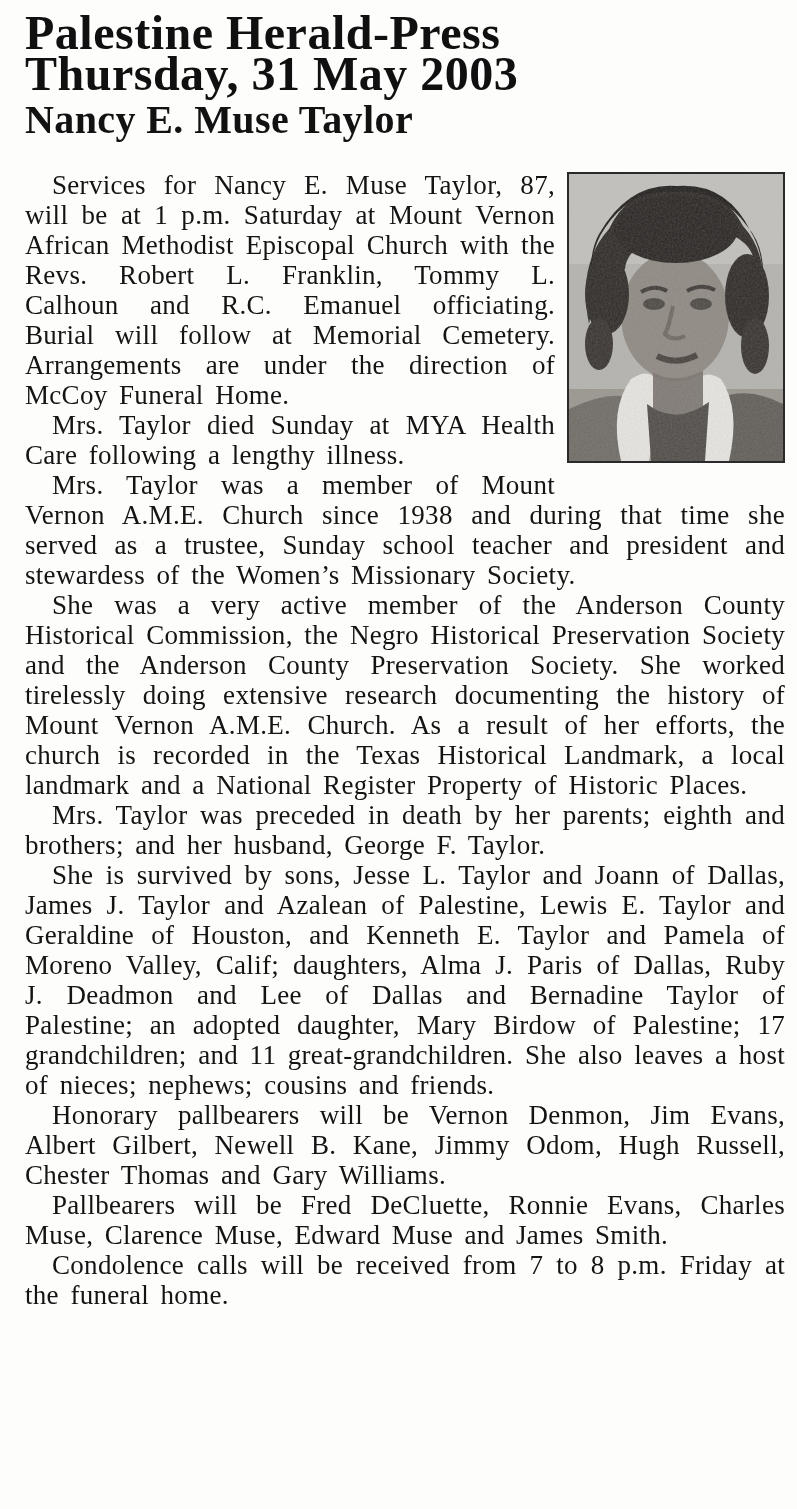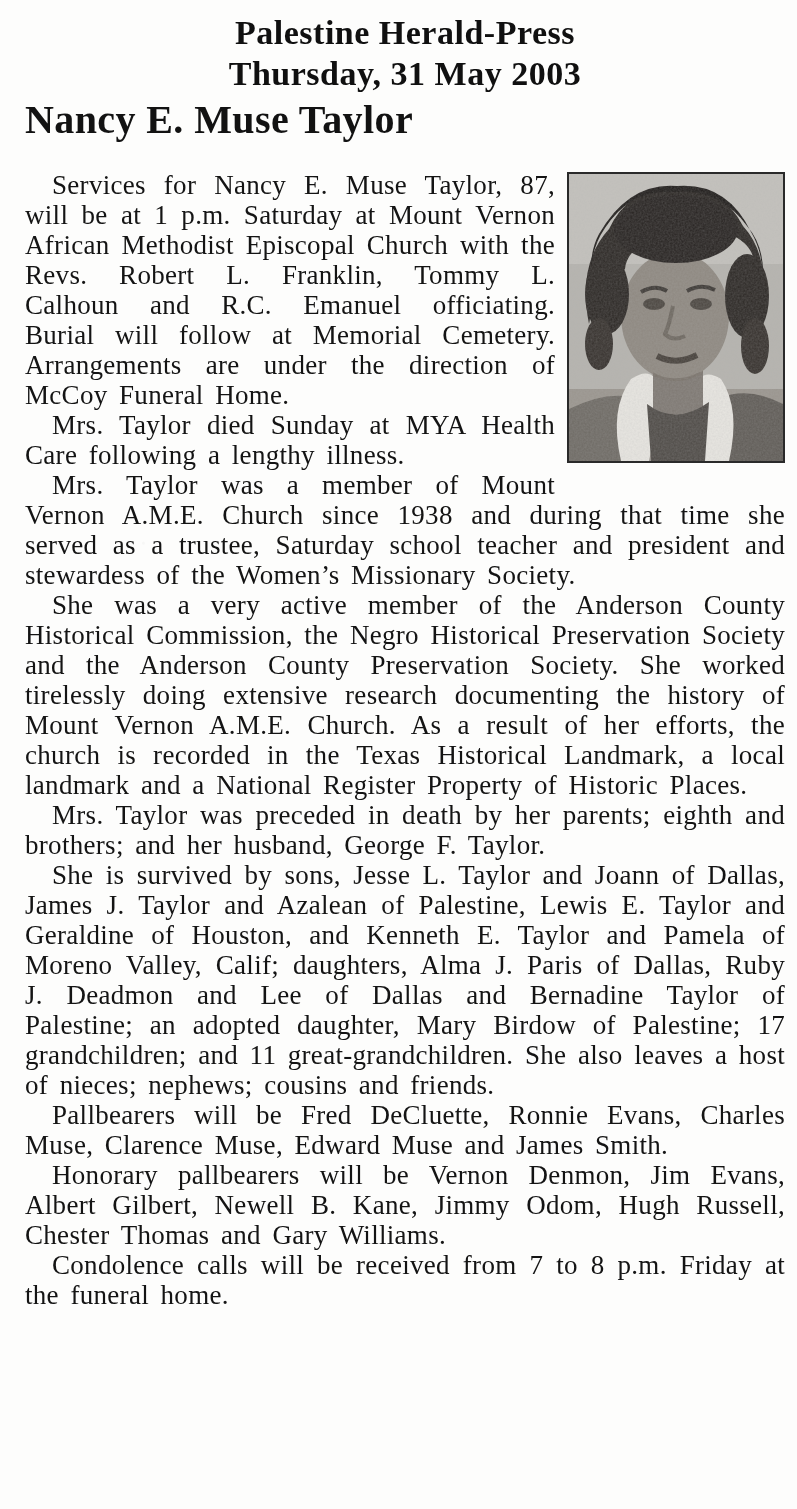--- a/index.html
+++ b/index.html
@@ -15,23 +15,22 @@
   .page {
     width: 797px;
     min-height: 1509px;
     padding: 12px 12px 18px 25px;
     background:
       radial-gradient(circle at 18% 36%, rgba(0,0,0,0.025) 0 1px, transparent 2px),
       radial-gradient(circle at 72% 64%, rgba(0,0,0,0.02) 0 1px, transparent 2px),
       #fdfdfc;
   }
   .masthead {
-    text-align: center;
     font-weight: bold;
-    font-size: 34px;
+    font-size: 48px;
     line-height: 41px;
     letter-spacing: 0.5px;
     color: #101010;
     font-family: Liberation Serif, serif;
   }
   .headline {
     font-size: 40px;
     font-weight: bold;
     letter-spacing: 0.4px;
     margin-top: 2px;
@@ -116,22 +115,22 @@
         <path d="M104,132 Q100,152 96,160 Q104,168 116,162" stroke="#6d675f" stroke-width="4" fill="none"></path>
         <path d="M88,182 Q107,192 128,181" stroke="#453f39" stroke-width="6" fill="none"></path>
         <path d="M84,200 Q106,212 132,199" stroke="#7a736b" stroke-width="3" fill="none"></path>
 
         <rect x="0" y="0" width="214" height="287" filter="url(#grain)" opacity="0.5"></rect>
       </svg>
     </div>
 
   <p>Services for Nancy E. Muse Taylor, 87, will be at 1 p.m. Saturday at Mount Vernon African Methodist Episcopal Church with the Revs. Robert L. Franklin, Tommy L. Calhoun and R.C. Emanuel officiating. Burial will follow at Memorial Cemetery. Arrangements are under the direction of McCoy Funeral Home.</p>
       <p>Mrs. Taylor died Sunday at MYA Health Care following a lengthy illness.</p>
-      <p>Mrs. Taylor was a member of Mount Vernon A.M.E. Church since 1938 and during that time she served as a trustee, Saturday school teacher and president and stewardess of the Women’s Missionary Society.</p>
+      <p>Mrs. Taylor was a member of Mount Vernon A.M.E. Church since 1938 and during that time she served as a trustee, Sunday school teacher and president and stewardess of the Women’s Missionary Society.</p>
       <p>She was a very active member of the Anderson County Historical Commission, the Negro Historical Preservation Society and the Anderson County Preservation Society. She worked tirelessly doing extensive research documenting the history of Mount Vernon A.M.E. Church. As a result of her efforts, the church is recorded in the Texas Historical Landmark, a local landmark and a National Register Property of Historic Places.</p>
       <p>Mrs. Taylor was preceded in death by her parents; eighth and brothers; and her husband, George F. Taylor.</p>
       <p>She is survived by sons, Jesse L. Taylor and Joann of Dallas, James J. Taylor and Azalean of Palestine, Lewis E. Taylor and Geraldine of Houston, and Kenneth E. Taylor and Pamela of Moreno Valley, Calif; daughters, Alma J. Paris of Dallas, Ruby J. Deadmon and Lee of Dallas and Bernadine Taylor of Palestine; an adopted daughter, Mary Birdow of Palestine; 17 grandchildren; and 11 great-grandchildren. She also leaves a host of nieces; nephews; cousins and friends.</p>
+      <p>Honorary pallbearers will be Vernon Denmon, Jim Evans, Albert Gilbert, Newell B. Kane, Jimmy Odom, Hugh Russell, Chester Thomas and Gary Williams.</p>
       <p>Pallbearers will be Fred DeCluette, Ronnie Evans, Charles Muse, Clarence Muse, Edward Muse and James Smith.</p>
-      <p>Honorary pallbearers will be Vernon Denmon, Jim Evans, Albert Gilbert, Newell B. Kane, Jimmy Odom, Hugh Russell, Chester Thomas and Gary Williams.</p>
       <p>Condolence calls will be received from 7 to 8 p.m. Friday at the funeral home.</p>
     </div>
 
 </div>
 
 </body></html>

